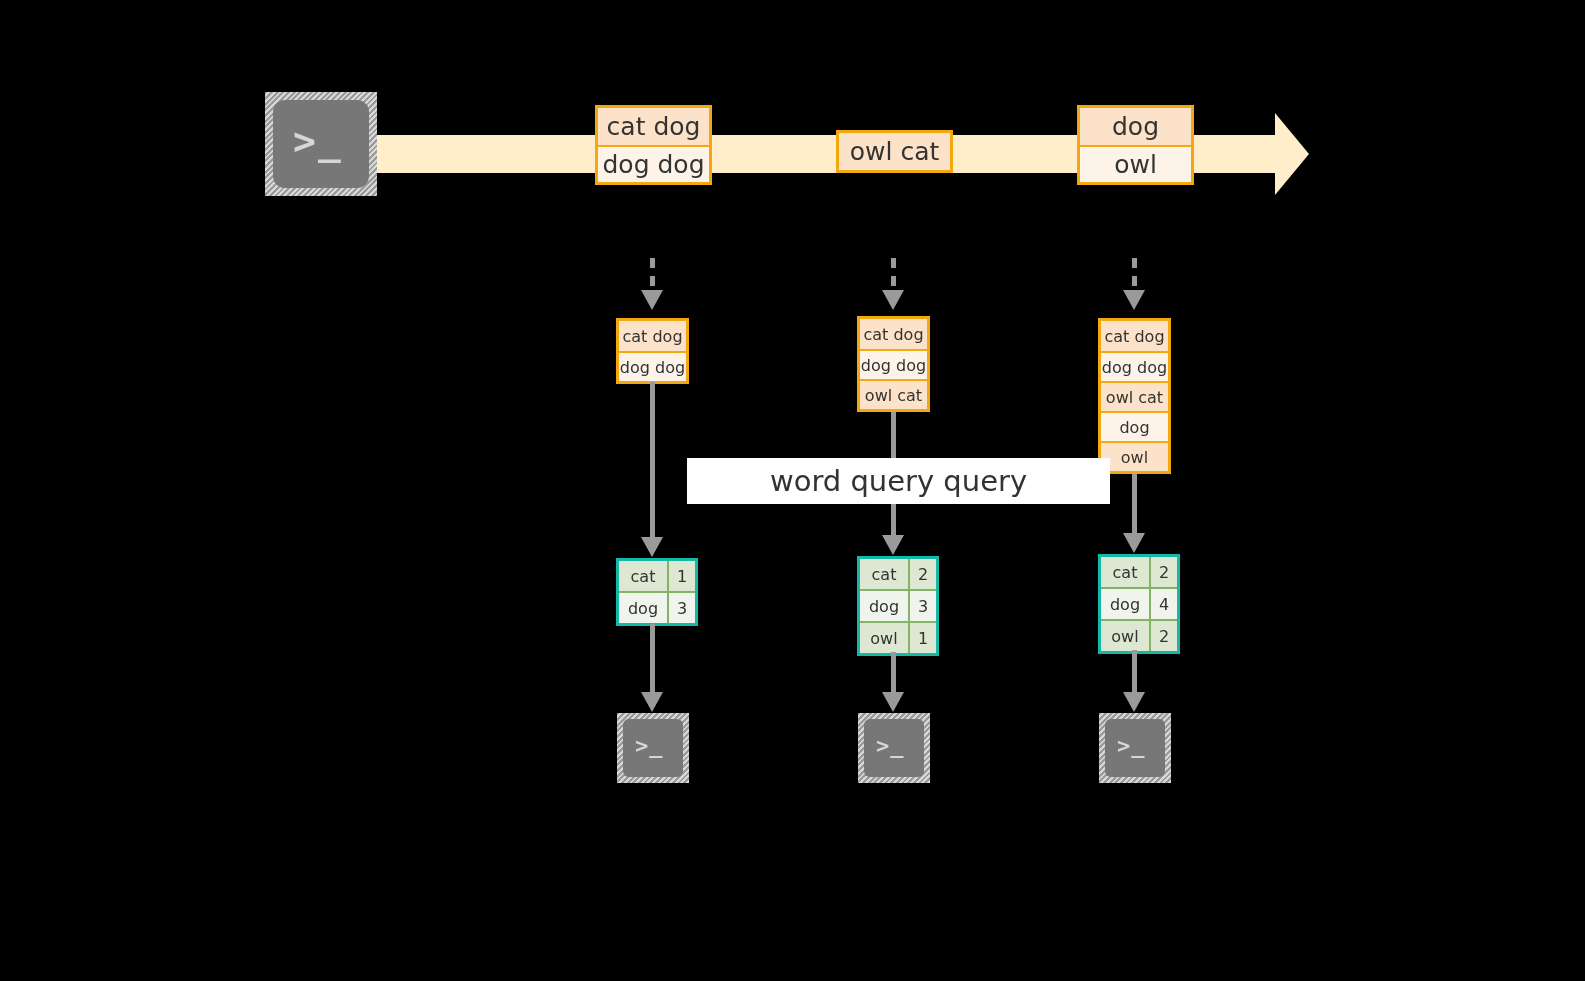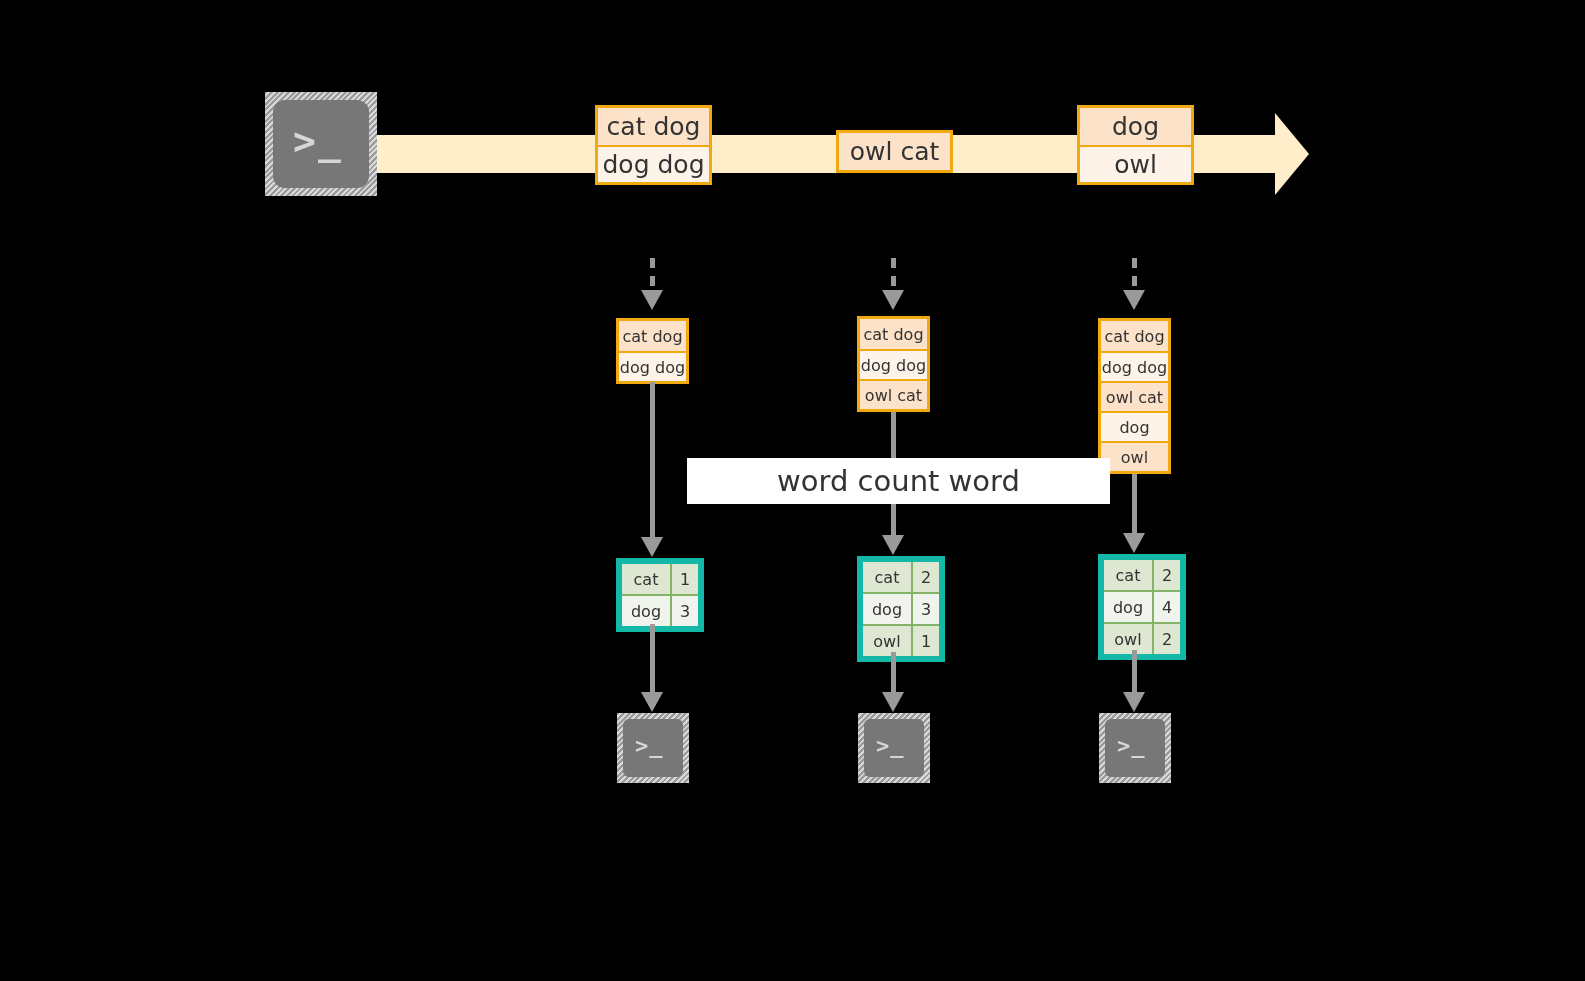--- a/index.html
+++ b/index.html
@@ -97,21 +97,21 @@
   .rec-top { }
   .rec-top .row { height: 37px; font-size: 25px; padding: 0 14px; }
 
   
   .rec-stack .row { height: 30px; font-size: 16px; padding: 0 10px; }
 
   
   .res {
     position: absolute;
     box-sizing: border-box;
-    border: 6px solid #14b8a6;
+    border: 3px solid #14b8a6;
     display: flex;
     flex-direction: column;
     background: #eef4e8;
   }
   .res .trow {
     display: flex;
     height: 30px;
   }
   .res .trow + .trow { border-top: 2px solid #82b366; }
   .res .tcell {
@@ -289,15 +289,15 @@
 
   <div class="line" style="left:1132px; top:650px; height:44px;"></div>
   <div class="arrowhead" style="left:1123px; top:692px;"></div>
 
   <div class="term term-small" style="left:1099px;">
     <div class="term-inner">
       <span class="prompt prompt-small">&gt;_</span>
     </div>
   </div>
 
-  <div class="query-label">word count word</div>
+  <div class="query-label">word query query</div>
 
 </div>
 
 </body></html>

